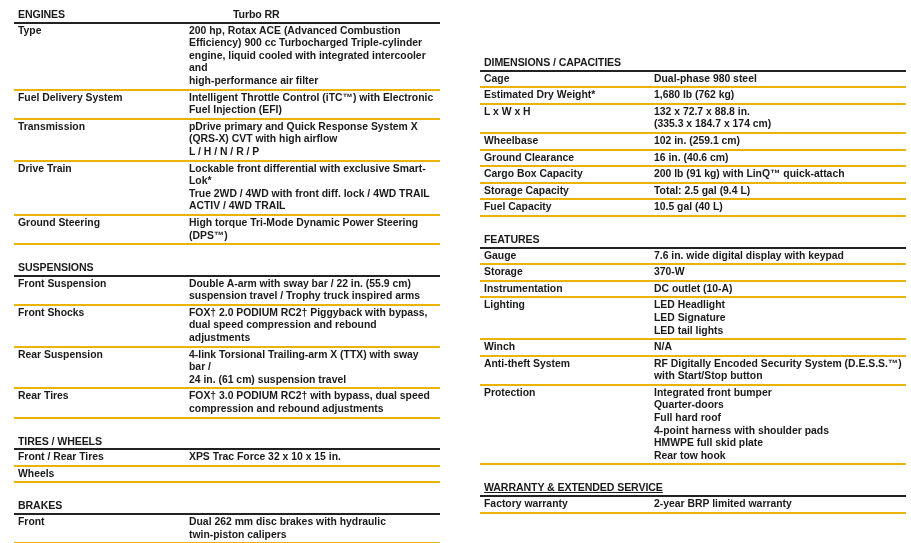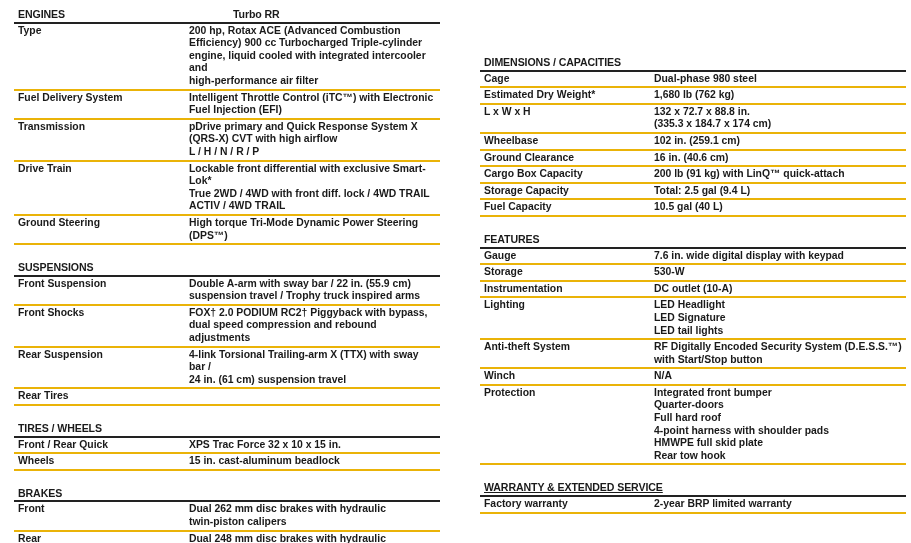--- a/index.html
+++ b/index.html
@@ -115,34 +115,35 @@
       <span class="value">FOX† 2.0 PODIUM RC2† Piggyback with bypass,
 dual speed compression and rebound adjustments</span>
     </div>
     <div class="row">
       <span class="label">Rear Suspension</span>
       <span class="value">4-link Torsional Trailing-arm X (TTX) with sway bar /
 24 in. (61 cm) suspension travel</span>
     </div>
     <div class="row">
       <span class="label">Rear Tires</span>
+      <span class="value">FOX† 3.0 PODIUM RC2† with bypass, dual speed
+compression and rebound adjustments</span>
     </div>
   </div>
 
   <div class="section">
     <div class="sec-head">
       <span class="h-label">TIRES / WHEELS</span>
     </div>
     <div class="row">
-      <span class="label">Front / Rear Quick</span>
+      <span class="label">Front / Rear Tires</span>
       <span class="value">XPS Trac Force 32 x 10 x 15 in.</span>
     </div>
     <div class="row">
       <span class="label">Wheels</span>
-      <span class="value">15 in. cast-aluminum beadlock</span>
     </div>
   </div>
 
   <div class="section">
     <div class="sec-head">
       <span class="h-label">BRAKES</span>
     </div>
     <div class="row">
       <span class="label">Front</span>
       <span class="value">Dual 262 mm disc brakes with hydraulic
@@ -201,40 +202,40 @@
   <div class="section">
     <div class="sec-head">
       <span class="h-label">FEATURES</span>
     </div>
     <div class="row">
       <span class="label">Gauge</span>
       <span class="value">7.6 in. wide digital display with keypad</span>
     </div>
     <div class="row">
       <span class="label">Storage</span>
-      <span class="value">530-W</span>
+      <span class="value">370-W</span>
     </div>
     <div class="row">
       <span class="label">Instrumentation</span>
       <span class="value">DC outlet (10-A)</span>
     </div>
     <div class="row">
       <span class="label">Lighting</span>
       <span class="value">LED Headlight
 LED Signature
 LED tail lights</span>
     </div>
     <div class="row">
+      <span class="label">Winch</span>
+      <span class="value">N/A</span>
+    </div>
+    <div class="row">
       <span class="label">Anti-theft System</span>
       <span class="value">RF Digitally Encoded Security System (D.E.S.S.™)
 with Start/Stop button</span>
-    </div>
-    <div class="row">
-      <span class="label">Winch</span>
-      <span class="value">N/A</span>
     </div>
     <div class="row">
       <span class="label">Protection</span>
       <span class="value">Integrated front bumper
 Quarter-doors
  Full hard roof
 4-point harness with shoulder pads
 HMWPE full skid plate
 Rear tow hook</span>
     </div>

